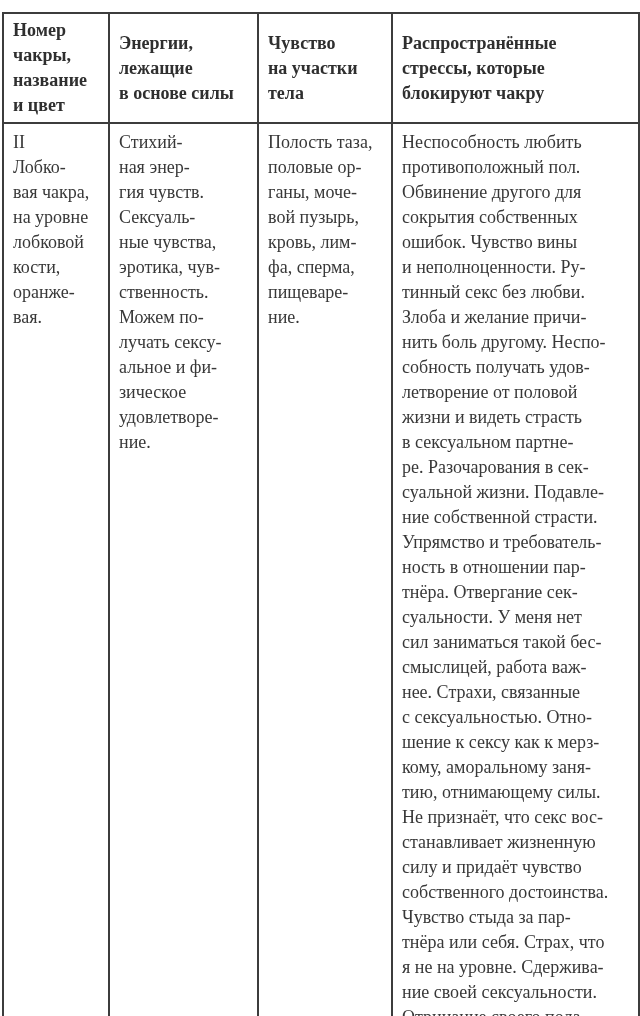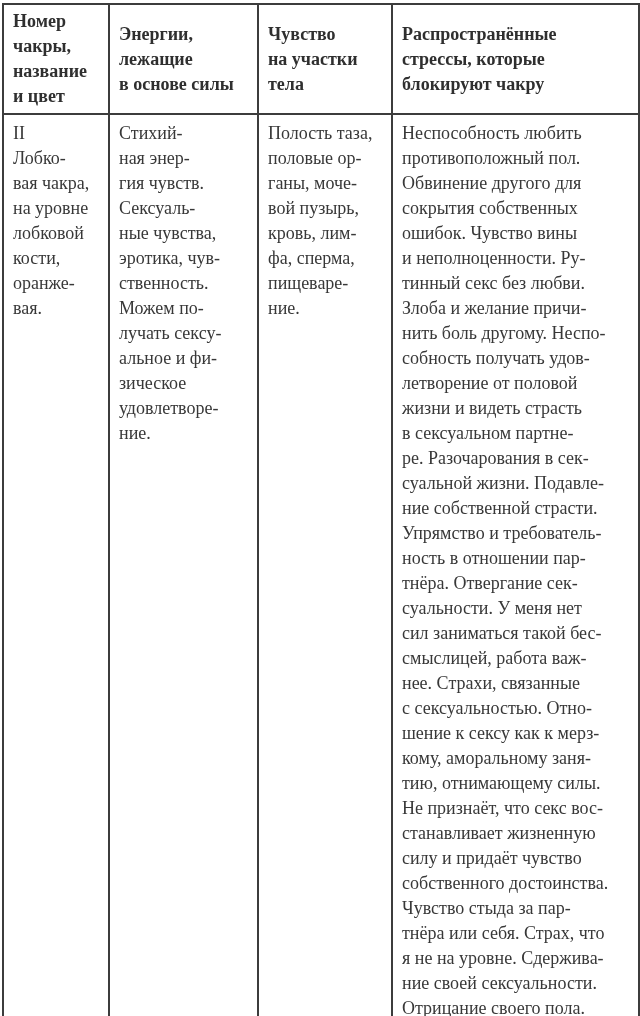--- a/index.html
+++ b/index.html
@@ -5,21 +5,21 @@
   html, body {
     margin: 0;
     padding: 0;
     background: #ffffff;
   }
   .page {
     width: 640px;
     height: 1016px;
     background: #ffffff;
     box-sizing: border-box;
-    padding: 3px 2px;
+    padding: 12px 2px;
     font-family: "Liberation Serif", "DejaVu Serif", serif;
     color: #383838;
   }
   table.chakra-table {
     border-collapse: collapse;
     table-layout: fixed;
     width: 636px;
     height: 1011px;
   }
   .chakra-table col.c1 { width: 106px; }

